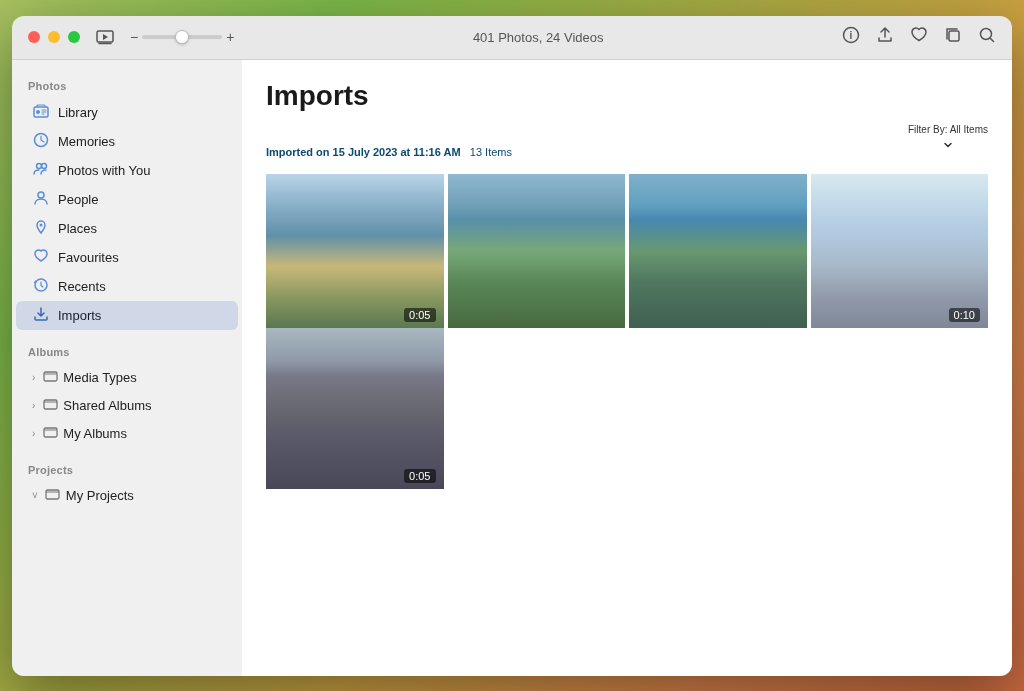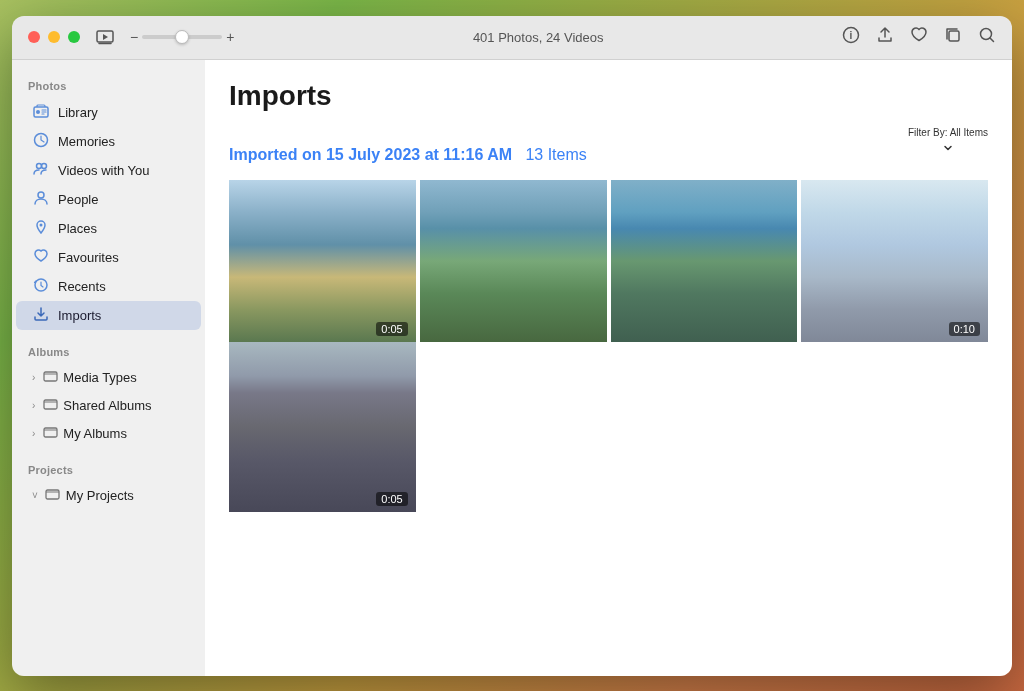--- a/index.html
+++ b/index.html
@@ -101,21 +101,21 @@
       color: #555;
       font-size: 16px;
       cursor: pointer;
     }
     .content {
       display: flex;
       flex: 1;
       overflow: hidden;
     }
     .sidebar {
-      width: 193px;
+      width: 230px;
       background: #f0f0f0;
       padding: 16px 0;
       flex-shrink: 0;
       overflow-y: auto;
     }
     .sidebar-section-label {
       font-size: 11px;
       font-weight: 600;
       color: #888;
       padding: 4px 16px 6px;
@@ -183,22 +183,22 @@
       font-weight: 700;
       color: #1a1a1a;
       margin-bottom: 6px;
     }
     .import-info-row {
       display: flex;
       align-items: center;
       justify-content: space-between;
     }
     .import-info {
-      font-size: 16px;
-      color: #3b82f6;
+      font-size: 11px;
+      color: #0c4a6e;
       margin-top: 28px;
     }
     .import-info .date {
       font-weight: 600;
     }
     .filter-control {
       font-size: 10px;
       color: #333;
       display: flex;
       align-items: center;
@@ -347,21 +347,21 @@
       </div>
 
       <div class="sidebar-item">
         <span class="sidebar-item-icon">
           <svg width="16" height="16" viewBox="0 0 16 16" fill="none">
             <circle cx="6" cy="5" r="2.5" stroke="#5b8dd9" stroke-width="1.5" fill="none"></circle>
             <circle cx="11" cy="5" r="2.5" stroke="#5b8dd9" stroke-width="1.5" fill="none"></circle>
             <path d="M1 13c0-2.5 2-4 5-4M8 13c0-2.5 2-4 5-4" stroke="#5b8dd9" stroke-width="1.5" stroke-linecap="round"></path>
           </svg>
         </span>
-        <span>Videos with You</span>
+        <span>Photos with You</span>
       </div>
 
       <div class="sidebar-item">
         <span class="sidebar-item-icon">
           <svg width="16" height="16" viewBox="0 0 16 16" fill="none">
             <circle cx="8" cy="5" r="3" stroke="#5b8dd9" stroke-width="1.5" fill="none"></circle>
             <path d="M2 14c0-3 2.7-5 6-5s6 2 6 5" stroke="#5b8dd9" stroke-width="1.5" stroke-linecap="round"></path>
           </svg>
         </span>
         <span>People</span>

